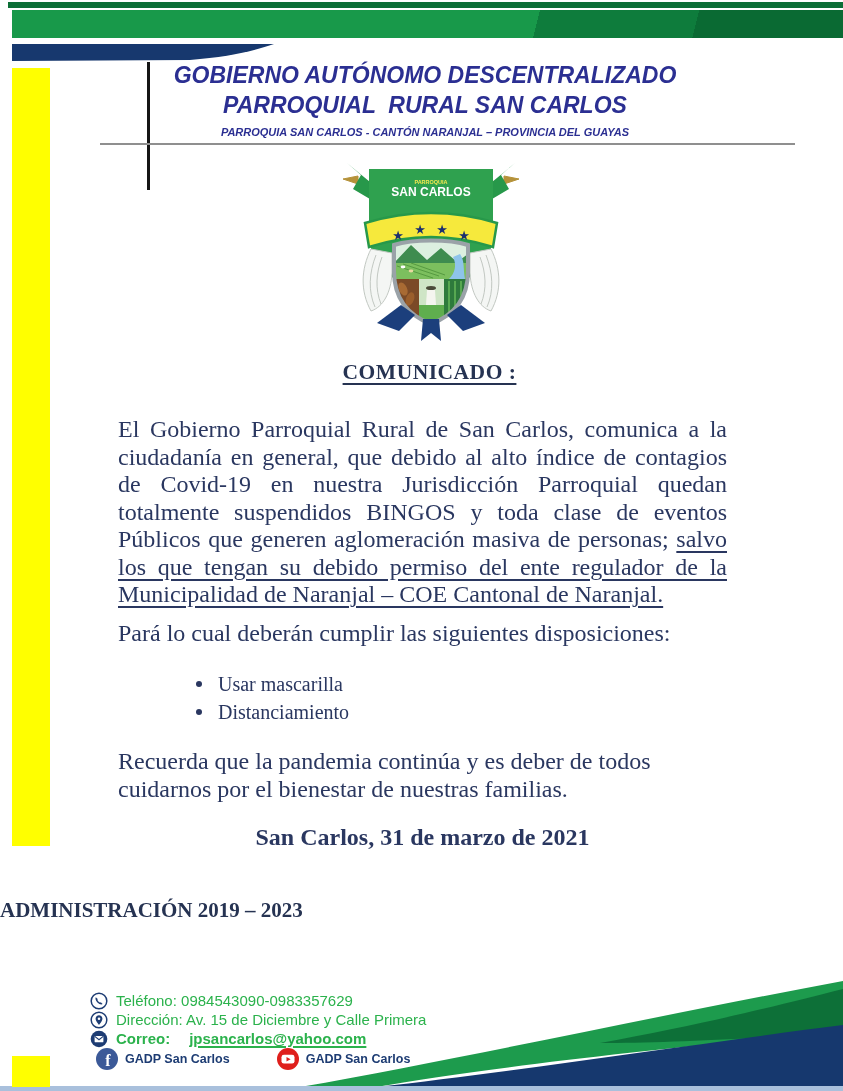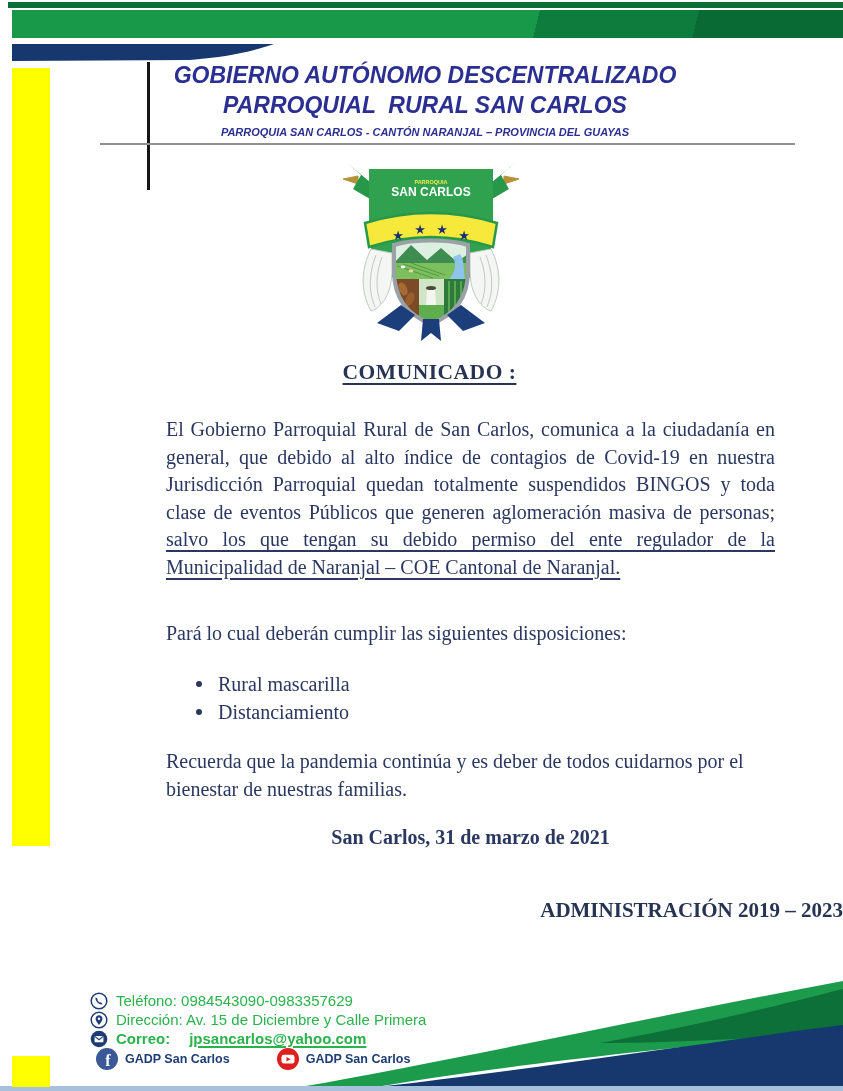--- a/index.html
+++ b/index.html
@@ -23,31 +23,31 @@
   .header-line1{font-size:23px;font-weight:600;line-height:30px;}
   .header-line2{font-size:23px;font-weight:600;line-height:30px;white-space:pre-wrap;}
   .header-line3{font-size:11px;font-weight:bold;line-height:24px;}
 
   .coat{top:157px;left:341px;width:180px;height:190px;}
 
   
   .doc-title{top:360px;left:8px;width:843px;text-align:center;color:#263352;
     font-size:21.5px;font-weight:bold;letter-spacing:.5px;}
   .doc-title span{text-decoration:underline;text-decoration-thickness:2px;text-underline-offset:4px;}
-  .para{left:118px;width:609px;color:#2a3760;font-size:20px;line-height:27.5px;
-    text-align:justify;margin-left:48px;}
+  .para{left:118px;width:609px;color:#2a3760;font-size:24px;line-height:27.5px;
+    text-align:justify;}
   .p1{top:416px;}
   .p1 .uline{text-decoration:underline;text-decoration-thickness:1.5px;text-underline-offset:4px;}
   .p2{top:620px;text-align:left;}
   .bullets{top:670px;left:196px;color:#2a3760;font-size:20px;line-height:28px;}
   .bullet-row{display:flex;align-items:center;margin-bottom:0;}
   .dot{width:6px;height:6px;border-radius:50%;background:#2a3760;margin-right:16px;flex:0 0 auto;}
   .p3{top:748px;text-align:left;}
   .date-line{top:824px;text-align:center;font-weight:bold;}
-  .admin{top:898px;left:0;width:843px;text-align:right;color:#263352;
+  .admin{top:898px;left:0;width:843px;text-align:left;color:#263352;
     font-size:21px;font-weight:bold;}
 
   
   .contact{top:991px;left:90px;font-family:"Liberation Sans",sans-serif;
     font-size:15px;color:#2bb24c;}
   .contact-row{display:flex;align-items:center;height:19px;margin-bottom:0;}
   .contact-row .cicon{width:18px;height:18px;margin-right:8px;flex:0 0 auto;}
   .bold{font-weight:bold;}
   .email-link{font-weight:bold;color:#2bb24c;text-decoration:underline;
     text-decoration-thickness:1.5px;text-underline-offset:2px;margin-left:19px;}
@@ -159,21 +159,21 @@
     <span>COMUNICADO :</span>
   </div>
 
   <div class="abs para p1"><span>El Gobierno Parroquial Rural de San Carlos, comunica a la ciudadanía en general, que debido al alto índice de contagios de Covid-19 en nuestra Jurisdicción Parroquial quedan totalmente suspendidos BINGOS y toda clase de eventos Públicos que generen aglomeración masiva de personas; </span><span class="uline">salvo los que tengan su debido permiso del ente regulador de la Municipalidad de Naranjal – COE Cantonal de Naranjal.</span></div>
 
   <div class="abs para p2">Pará lo cual deberán cumplir las siguientes disposiciones:</div>
 
   <div class="abs bullets">
     <div class="bullet-row">
       <span class="dot"></span>
-      <span>Rural mascarilla</span>
+      <span>Usar mascarilla</span>
     </div>
     <div class="bullet-row">
       <span class="dot"></span>
       <span>Distanciamiento</span>
     </div>
   </div>
 
   <div class="abs para p3">Recuerda que la pandemia continúa y es deber de todos cuidarnos por el bienestar de nuestras familias.</div>
 
   <div class="abs para date-line">San Carlos, 31 de marzo de 2021</div>

